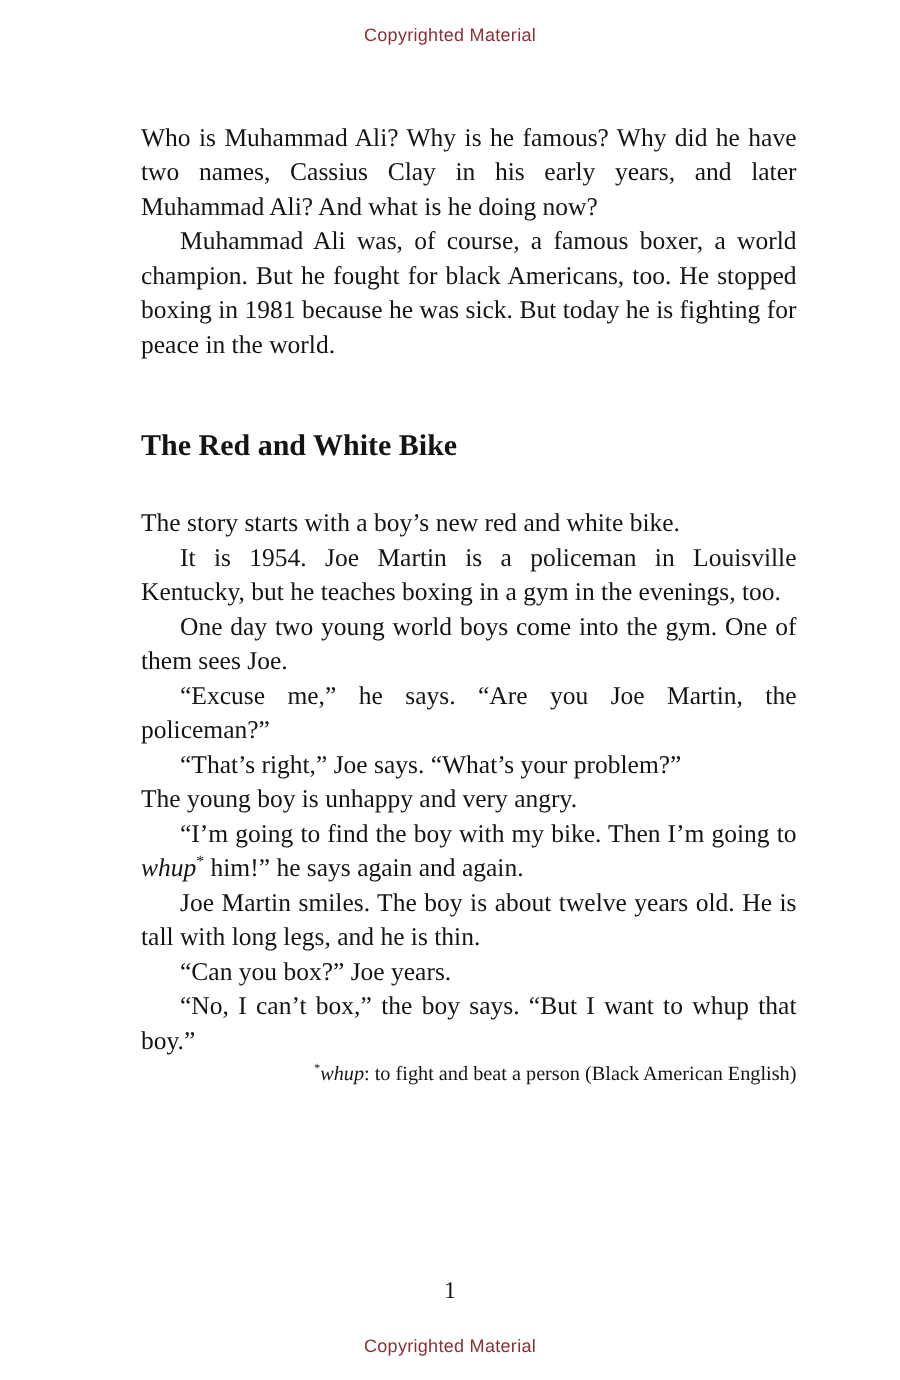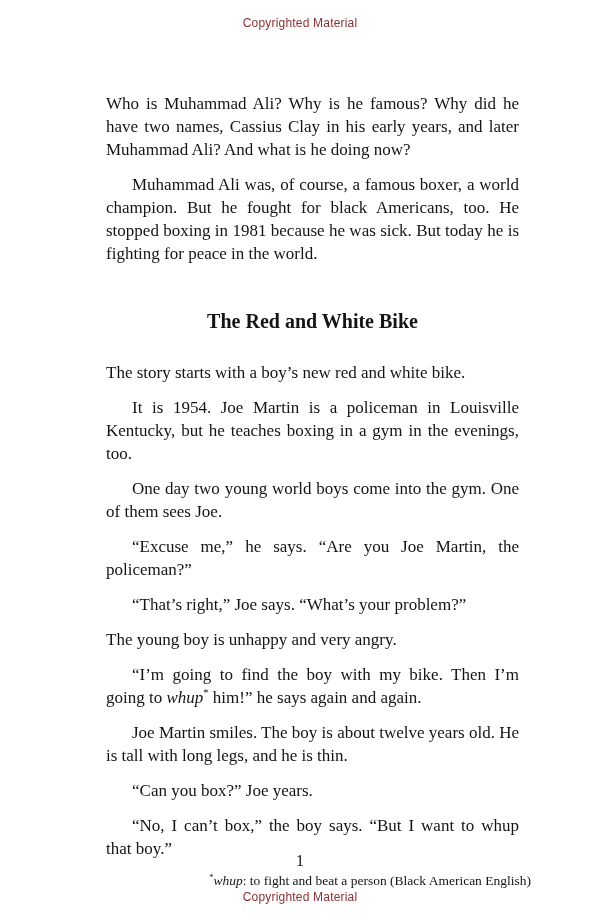--- a/index.html
+++ b/index.html
@@ -31,27 +31,27 @@
     right: 0;
     bottom: 16px;
   }
   .page-body {
     padding: 50px 69px 0 94px;
     font-size: 17px;
     line-height: 23px;
     text-align: justify;
   }
   .para {
-    margin: 12px;
+    margin: 0;
   }
   .indent {
     text-indent: 26px;
   }
   .chapter-title {
-    text-align: center;
+    text-align: left;
     font-weight: bold;
     font-size: 20px;
     line-height: 24px;
     margin: 44px 0 28px 0;
     text-indent: 0;
   }
   .footnote {
     margin: 2px 0 0 0;
     font-size: 13.5px;
     line-height: 18px;

